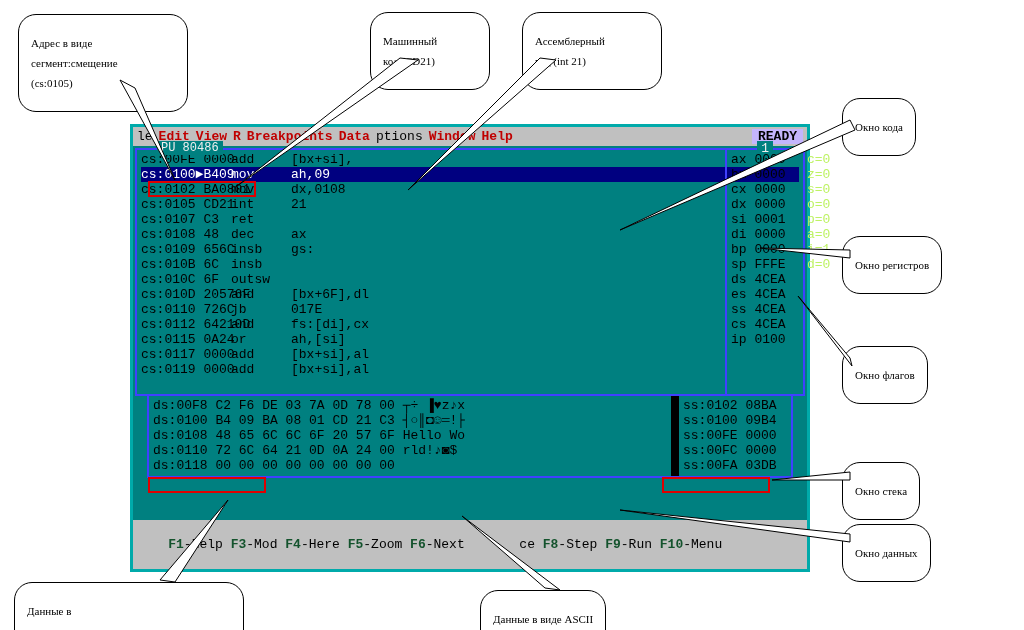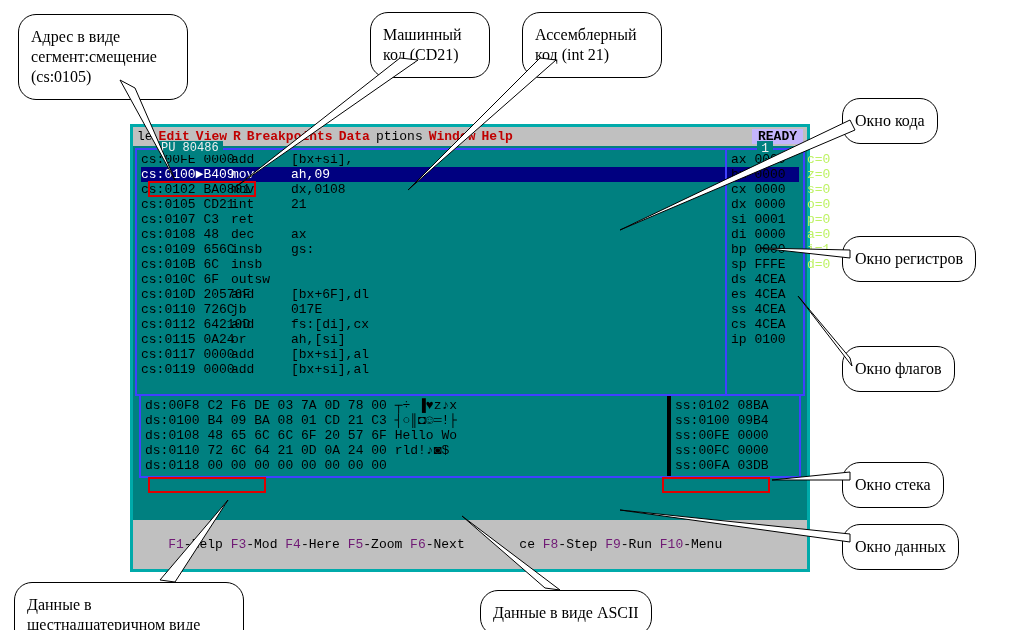--- a/index.html
+++ b/index.html
@@ -13,25 +13,25 @@
   .title{position:absolute;top:-9px;left:20px;background:#008080;color:#eee;padding:0 4px;font-size:12px}
   .one{position:absolute;top:-9px;right:30px;background:#008080;color:#eee;padding:0 4px}
   .code{padding:2px 4px;color:#000;font-size:13px;line-height:15px}
   .row{display:flex;white-space:pre}
   .row.sel{background:#000080;color:#fff}
   .addr{width:90px}
   .mn{width:60px}
   .arg{flex:1}
   .regs{position:absolute;top:0;right:0;width:78px;border-left:2px solid #4040ff;height:100%;padding:2px 4px;color:#000;line-height:15px;font-size:13px}
   .flags{position:absolute;top:0;right:-36px;width:34px;height:100%;padding:2px 2px;color:#bef264;line-height:15px;font-size:13px}
-  .dump{border:2px double #4040ff;border-top:none;margin:0 6px;padding:2px 4px;color:#000;font-size:13px;line-height:15px;height:82px;position:relative}
-  .stack{position:absolute;top:0;right:12px;width:120px;border-left:4px solid #000000;height:100%;padding:2px 4px;line-height:15px}
+  .dump{border:2px double #4040ff;border-top:none;margin:0 14px;padding:2px 4px;color:#000;font-size:13px;line-height:15px;height:82px;position:relative}
+  .stack{position:absolute;top:0;right:0;width:120px;border-left:8px solid #000000;height:100%;padding:2px 4px;line-height:15px}
   .statusbar{position:absolute;bottom:0;left:0;right:0;background:#c0c0c0;color:#000;font-size:13px;padding:2px 4px;white-space:pre}
-  .statusbar .fk{color:#701a75;font-weight:normal}
-  .callout{position:absolute;background:#fff;border:1px solid #000;border-radius:18px;padding:12px 12px;font-family:'Times New Roman',serif;font-size:16px;line-height:20px}
+  .statusbar .fk{color:#14532d;font-weight:bold}
+  .callout{position:absolute;background:#fff;border:1px solid #000;border-radius:18px;padding:18px 12px;font-family:'Times New Roman',serif;font-size:11px;line-height:20px}
   .ptr{position:absolute;pointer-events:none}
 </style>
 </head>
 <body>
 
 <div class="debugger">
   <div class="menubar">
     <span><span>le</span></span>
     <span class="hot">Edit</span>
     <span class="hot">View</span>

